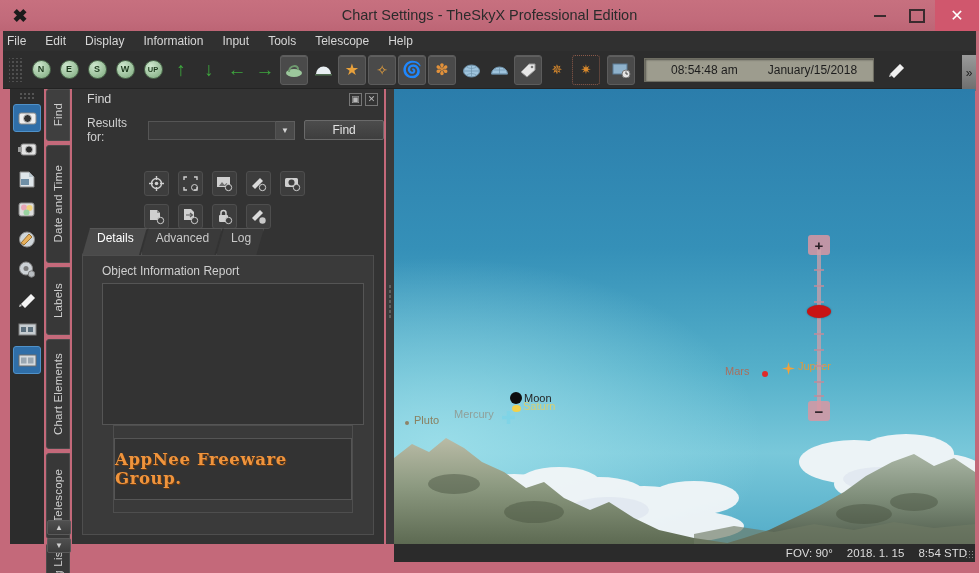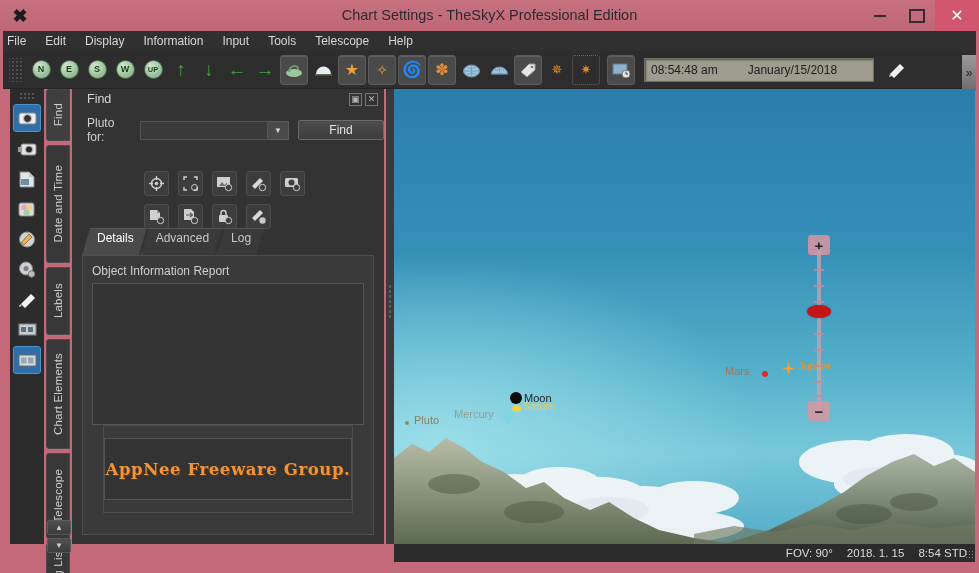--- a/index.html
+++ b/index.html
@@ -35,21 +35,21 @@
   .tb{width:26px;height:28px;margin:0 1px;display:flex;align-items:center;justify-content:center;
     border-radius:3px;position:relative;}
   .tb.framed{background:#4a4a4a;border:1px solid #5c5c5c;box-shadow:inset 0 1px 0 #606060;}
   .cdir{width:17px;height:17px;border-radius:50%;background:radial-gradient(circle at 35% 30%,#cfe8cf,#7aa77a);
     border:1px solid #4e6b4e;color:#1c3a1c;font-size:9px;font-weight:bold;line-height:17px;text-align:center;}
   .arrow{color:#3ea83e;font-size:19px;line-height:19px;}
   .glyph{font-size:16px;line-height:18px;}
   .dtfield{width:230px;height:24px;margin-left:8px;background:#9d9c8e;border:1px solid #6f6e63;
     box-shadow:inset 1px 1px 2px rgba(0,0,0,.45);display:flex;align-items:center;
     color:#1d1d1d;font-size:12px;box-sizing:border-box;}
-  .dtfield .t{padding-left:6px;}
+  .dtfield .t{padding-left:26px;}
   .dtfield .d{margin-left:30px;}
   .chev{position:absolute;right:3px;top:55px;width:14px;height:36px;background:linear-gradient(to bottom,#9a9a9a,#6d6d6d);
     color:#1f1f1f;font-size:12px;display:flex;align-items:center;justify-content:center;}
 
   
   .rail{position:absolute;left:10px;top:89px;width:34px;height:455px;background:#2c2c2c;}
   .rail .rgrip{width:16px;height:8px;margin:3px auto 4px auto;
     background-image:radial-gradient(#555 40%,transparent 41%);background-size:4px 4px;}
   .ricon{width:26px;height:26px;margin:4px auto;border-radius:3px;display:flex;align-items:center;
     justify-content:center;font-size:15px;position:relative;}
@@ -89,21 +89,21 @@
     display:flex;align-items:center;justify-content:center;font-size:13px;color:#cfcfcf;box-sizing:border-box;}
 
   
   .htabs{position:absolute;left:10px;top:145px;height:22px;display:flex;align-items:flex-end;}
   .htab{height:19px;padding:0 12px 8px 14px;color:#c9c9c9;font-size:12px;line-height:19px;
     background:#3a3a3a;border:1px solid #565656;border-bottom:none;
     clip-path:polygon(8px 0,100% 0,calc(100% - 8px) 100%,0 100%);margin-right:-6px;}
   .htab.active{background:#4a4a4a;color:#fff;}
 
   .tabbody{position:absolute;left:10px;top:166px;width:292px;height:280px;background:#3a3a3a;
-    border:1px solid #4e4e4e;box-sizing:border-box;}
+    border:1px solid #4e4e4e;box-sizing:border-box;padding-left:10px;}
   .secthead{color:#cfcfcf;font-size:12px;margin:8px 0 5px 9px;}
   .bigbox{margin:0 9px;height:142px;background:#333;border:1px solid #555;box-sizing:border-box;}
   .resbox{margin:0 20px;height:88px;background:#3a3a3a;border:1px solid #4e4e4e;box-sizing:border-box;
     display:flex;align-items:center;justify-content:center;}
   .innerbox{width:255px;height:62px;background:#333;border:1px solid #555;box-sizing:border-box;
     display:flex;align-items:center;justify-content:center;}
   .brand{color:#f0943c;font-family:"DejaVu Serif",serif;font-weight:bold;font-size:16.5px;
     letter-spacing:.6px;text-shadow:1px 1px 0 #6b3a10;}
 
   
@@ -366,21 +366,21 @@
   <div class="panel">
     <div class="panel-head">
       <div class="panel-title">Find</div>
       <div class="panel-btns">
         <div class="pbtn">▣</div>
         <div class="pbtn">✕</div>
       </div>
     </div>
 
     <div class="searchrow">
-      <label>Pluto for:</label>
+      <label>Results for:</label>
       <input class="sinput" type="text" value="" placeholder="" style="">
       <div class="sdrop">▼</div>
       <div class="findbtn">Find</div>
     </div>
 
     <div class="iconrow" style="left:72px;top:82px">
       <div class="ibtn">
         <svg width="17" height="17">
             <circle cx="8.5" cy="8.5" r="5" fill="none" stroke="#cfcfcf" stroke-width="1.4"></circle>
             <circle cx="8.5" cy="8.5" r="1.8" fill="#cfcfcf"></circle>

